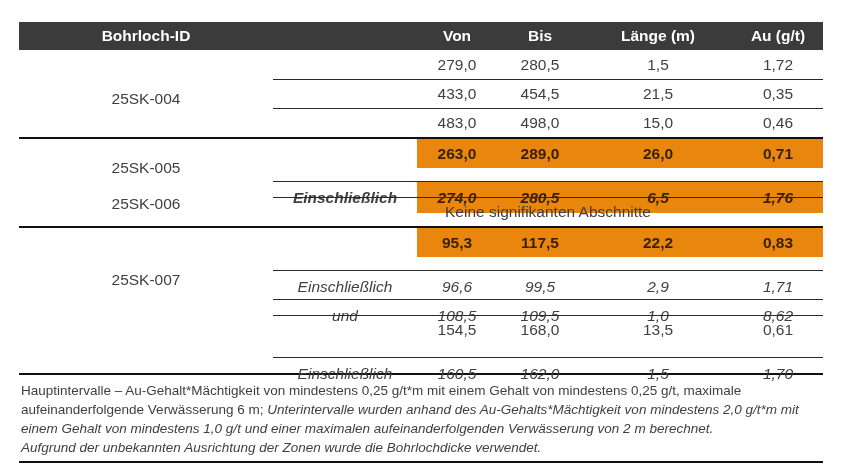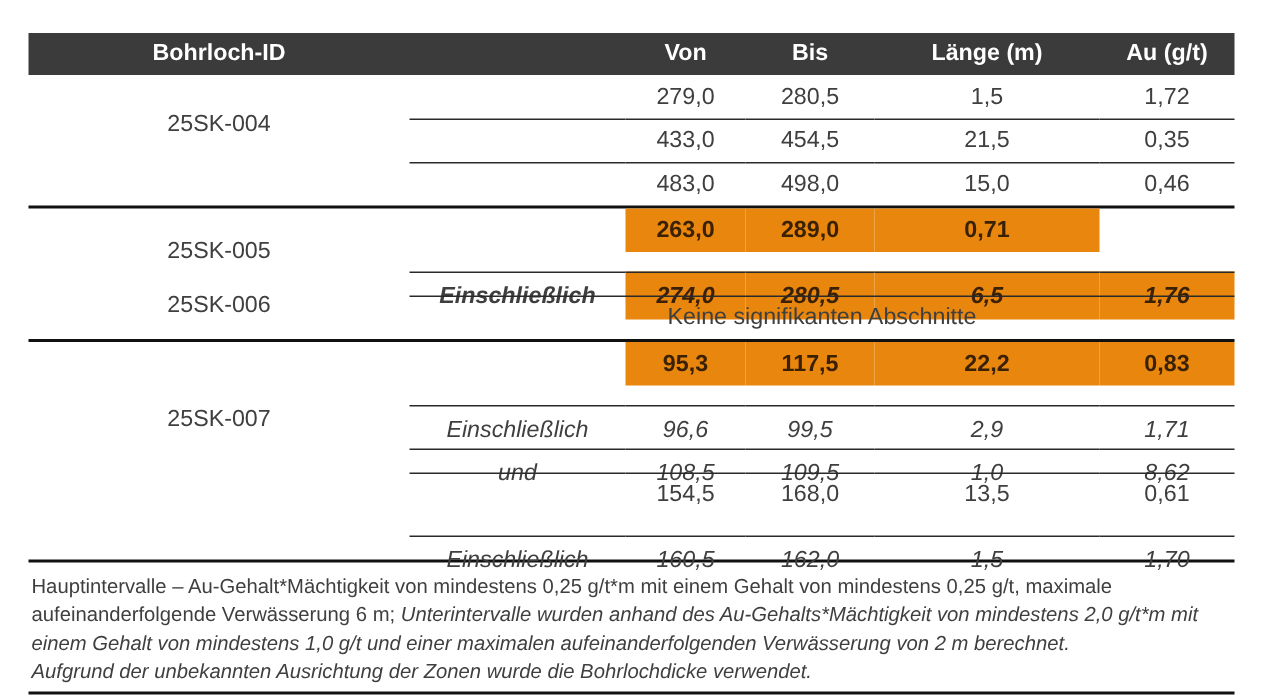--- a/index.html
+++ b/index.html
@@ -79,21 +79,21 @@
     <div class="grid-row hdr">
       <div class="cell">Bohrloch-ID</div>
       <div class="cell spacer"></div>
       <div class="cell">Von</div>
       <div class="cell">Bis</div>
       <div class="cell">Länge (m)</div>
       <div class="cell">Au (g/t)</div>
     </div>
 
     <div class="block">
-      <div class="hole-id" style="top:0;height:65px;">25SK-004</div>
+      <div class="hole-id" style="top:16px;height:65px;">25SK-004</div>
       <div class="grid-row row">
         <div class="cell spacer"></div>
         <div class="cell qualifier"></div>
         <div class="cell von">279,0</div>
         <div class="cell bis">280,5</div>
         <div class="cell laenge">1,5</div>
         <div class="cell au">1,72</div>
       </div>
       <div class="grid-row row sep">
         <div class="cell spacer"></div>
@@ -116,20 +116,21 @@
     <div class="thick"></div>
 
     <div class="block">
       <div class="hole-id" style="top:0;height:58px;">25SK-005</div>
       <div class="hole-id" style="top:50px;height:29px;">25SK-006</div>
       <div class="grid-row row hl bold">
         <div class="cell spacer"></div>
         <div class="cell qualifier"></div>
         <div class="cell von">263,0</div>
         <div class="cell bis">289,0</div>
+        <div class="cell laenge">26,0</div>
         <div class="cell au">0,71</div>
       </div>
       <div class="grid-row row sep hl bold it">
         <div class="cell spacer"></div>
         <div class="cell qualifier">Einschließlich</div>
         <div class="cell von">274,0</div>
         <div class="cell bis">280,5</div>
         <div class="cell laenge">6,5</div>
         <div class="cell au">1,76</div>
       </div>

